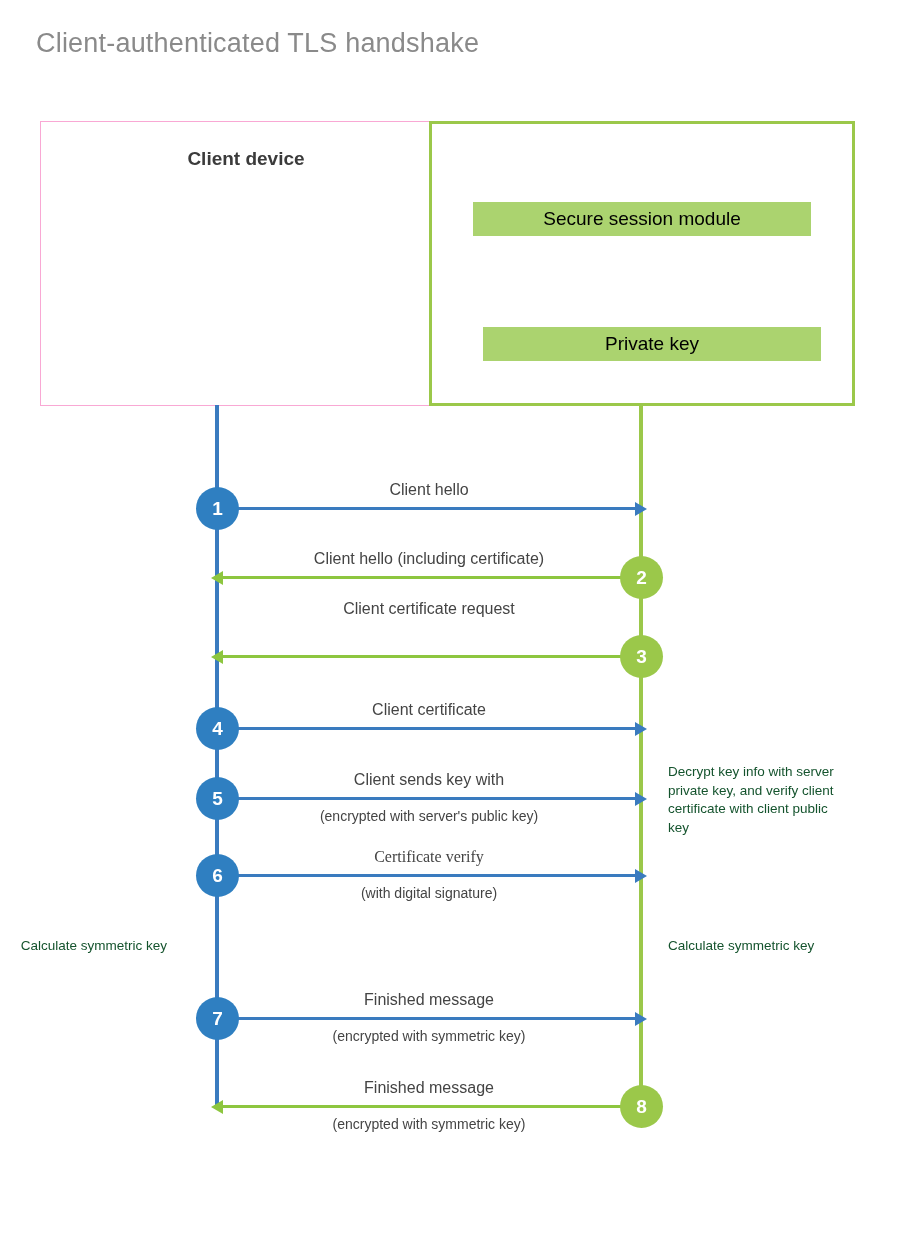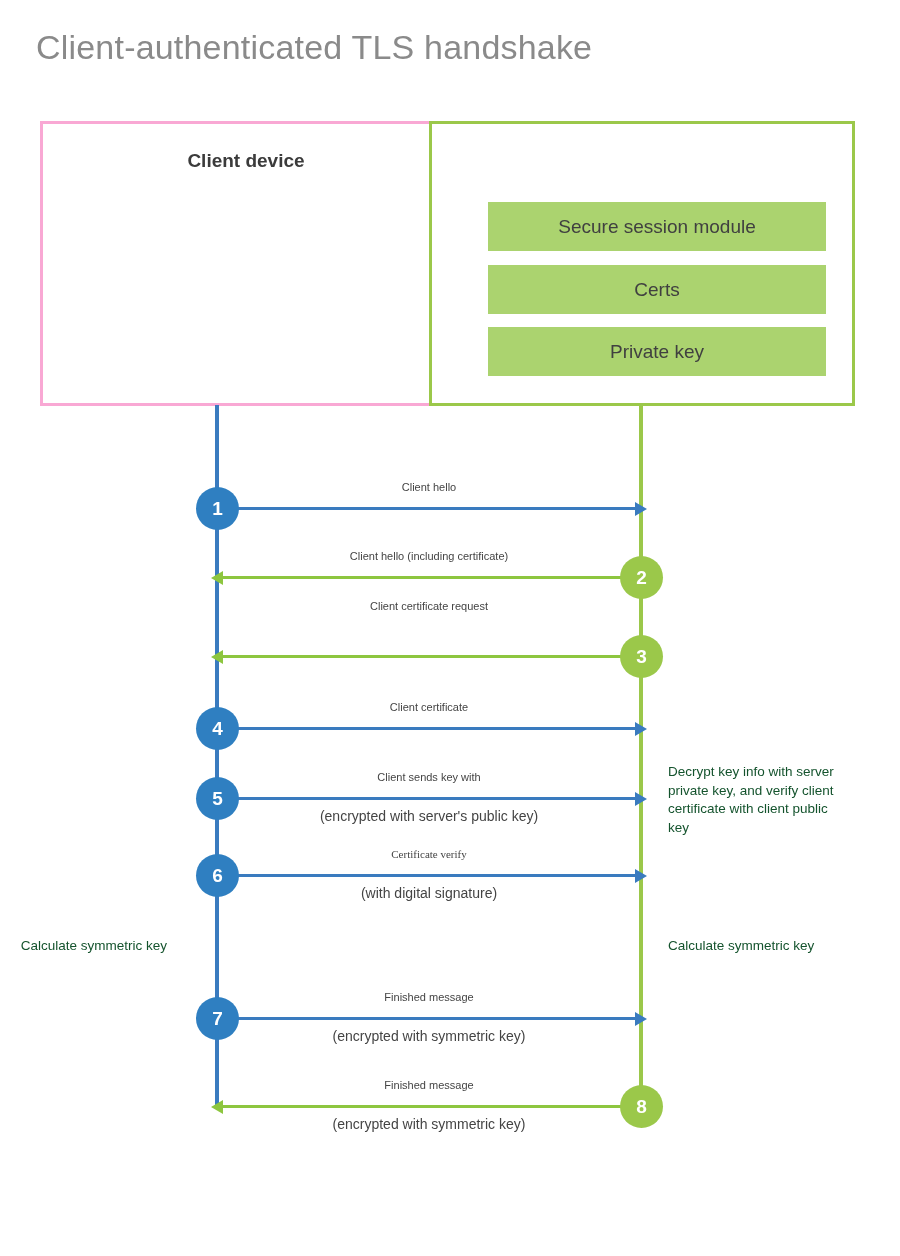--- a/index.html
+++ b/index.html
@@ -12,39 +12,39 @@
     height: 1256px;
     position: relative;
     font-family: "Liberation Sans", sans-serif;
     overflow: hidden;
   }
 
   #page-title {
     position: absolute;
     left: 36px;
     top: 28px;
-    font-size: 34px;
+    font-size: 27px;
     font-weight: 400;
     color: #8a8a8a;
     letter-spacing: 0.2px;
     white-space: nowrap;
   }
 
   
   .actor-box {
     position: absolute;
     background: #ffffff;
     box-sizing: border-box;
   }
   #client-box {
     left: 40px;
     top: 121px;
     width: 412px;
     height: 285px;
-    border: 3px solid #f9a8d4;
+    border: 1px solid #f9a8d4;
   }
   #server-box {
     left: 429px;
     top: 121px;
     width: 426px;
     height: 285px;
     border: 3px solid #9bc84a;
   }
   .actor-title {
     position: absolute;
@@ -70,33 +70,33 @@
     text-align: center;
     color: #ffffff;
     font-size: 19px;
     line-height: 1.35;
     padding: 0 14px;
     box-sizing: border-box;
   }
 
   .server-bar {
     position: absolute;
-    left: 56px;
+    left: 41px;
     width: 338px;
-    height: 49px;
+    height: 34px;
     background: #abd36f;
     display: flex;
     align-items: center;
     justify-content: center;
-    color: #404040;
+    color: #000000;
     font-size: 19px;
   }
   #server-bar-0 { top: 78px; }
   #server-bar-1 { top: 141px; }
-  #server-bar-2 { top: 203px; }
+  #server-bar-2 { top: 203px; margin-left: 10px; }
 
   
   .lifeline {
     position: absolute;
     width: 4px;
   }
   #client-lifeline {
     left: 215px;
     top: 405px;
     height: 702px;
@@ -139,21 +139,21 @@
     height: 0;
     border-top: 7px solid transparent;
     border-bottom: 7px solid transparent;
   }
   .arrow.blue.to-right  .head { right: -11px; border-left: 12px solid #3a7bbf; }
   .arrow.green.to-left  .head { left: -11px;  border-right: 12px solid #8dc63f; }
 
   
   .msg-label {
     position: absolute;
-    font-size: 11px;
+    font-size: 16px;
     color: #444444;
     text-align: center;
     white-space: nowrap;
     transform: translateX(-50%);
   }
   .msg-sub {
     position: absolute;
     font-size: 14px;
     color: #444444;
     text-align: right;
@@ -175,21 +175,20 @@
 <body>
 
 <div id="page-title">Client-authenticated TLS handshake</div>
 
 <div class="actor-box" id="client-box">
   <div class="actor-title">Client device</div>
 </div>
 
 <div class="actor-box" id="server-box">
   <div class="server-bar" id="server-bar-0">Secure session module</div>
-  <div class="server-bar" id="server-bar-1">Certs</div>
   <div class="server-bar" id="server-bar-2">Private key</div>
 </div>
 
 <div class="lifeline" id="client-lifeline"></div>
 <div class="lifeline" id="server-lifeline"></div>
 
 <div class="side-note right-note" id="note-decrypt" style="top:763px; width:170px;">Decrypt key info with server private key, and verify client certificate with client public key</div>
 <div class="side-note left-note" id="note-client-calc" style="top:937px; width:180px;">Calculate symmetric key</div>
 <div class="side-note right-note" id="note-server-calc" style="top:937px; width:160px;">Calculate symmetric key</div>
 

